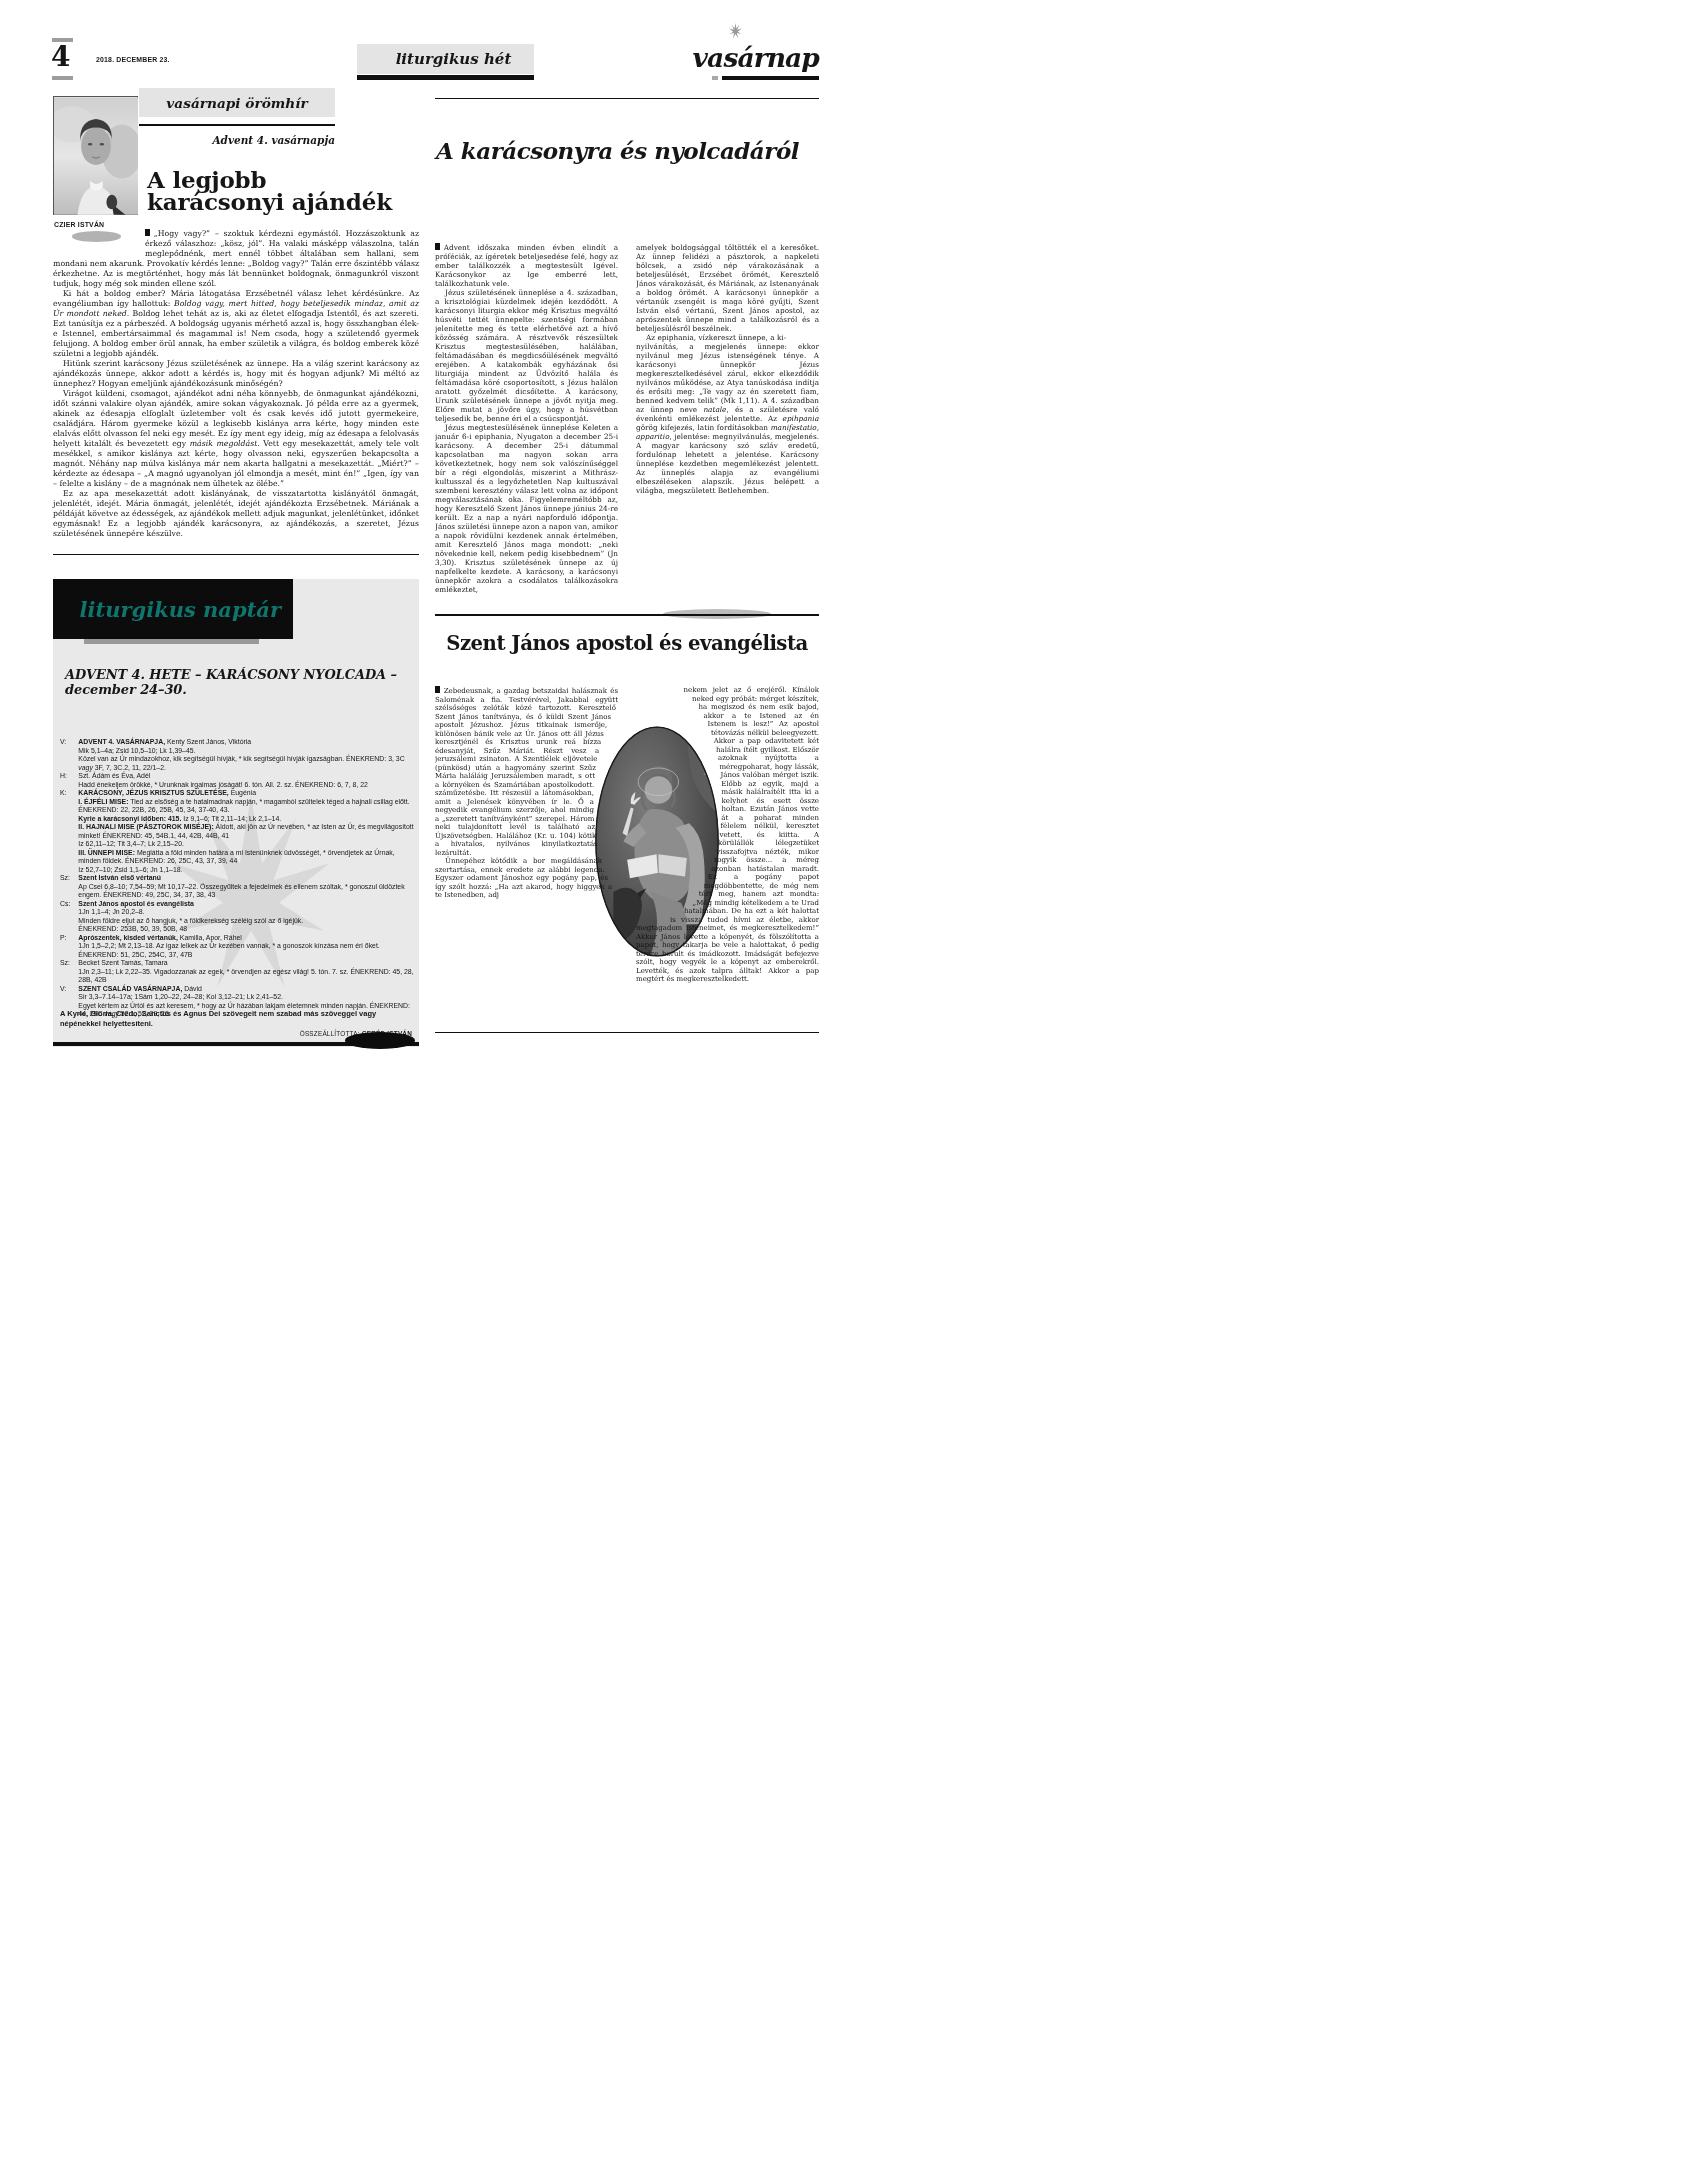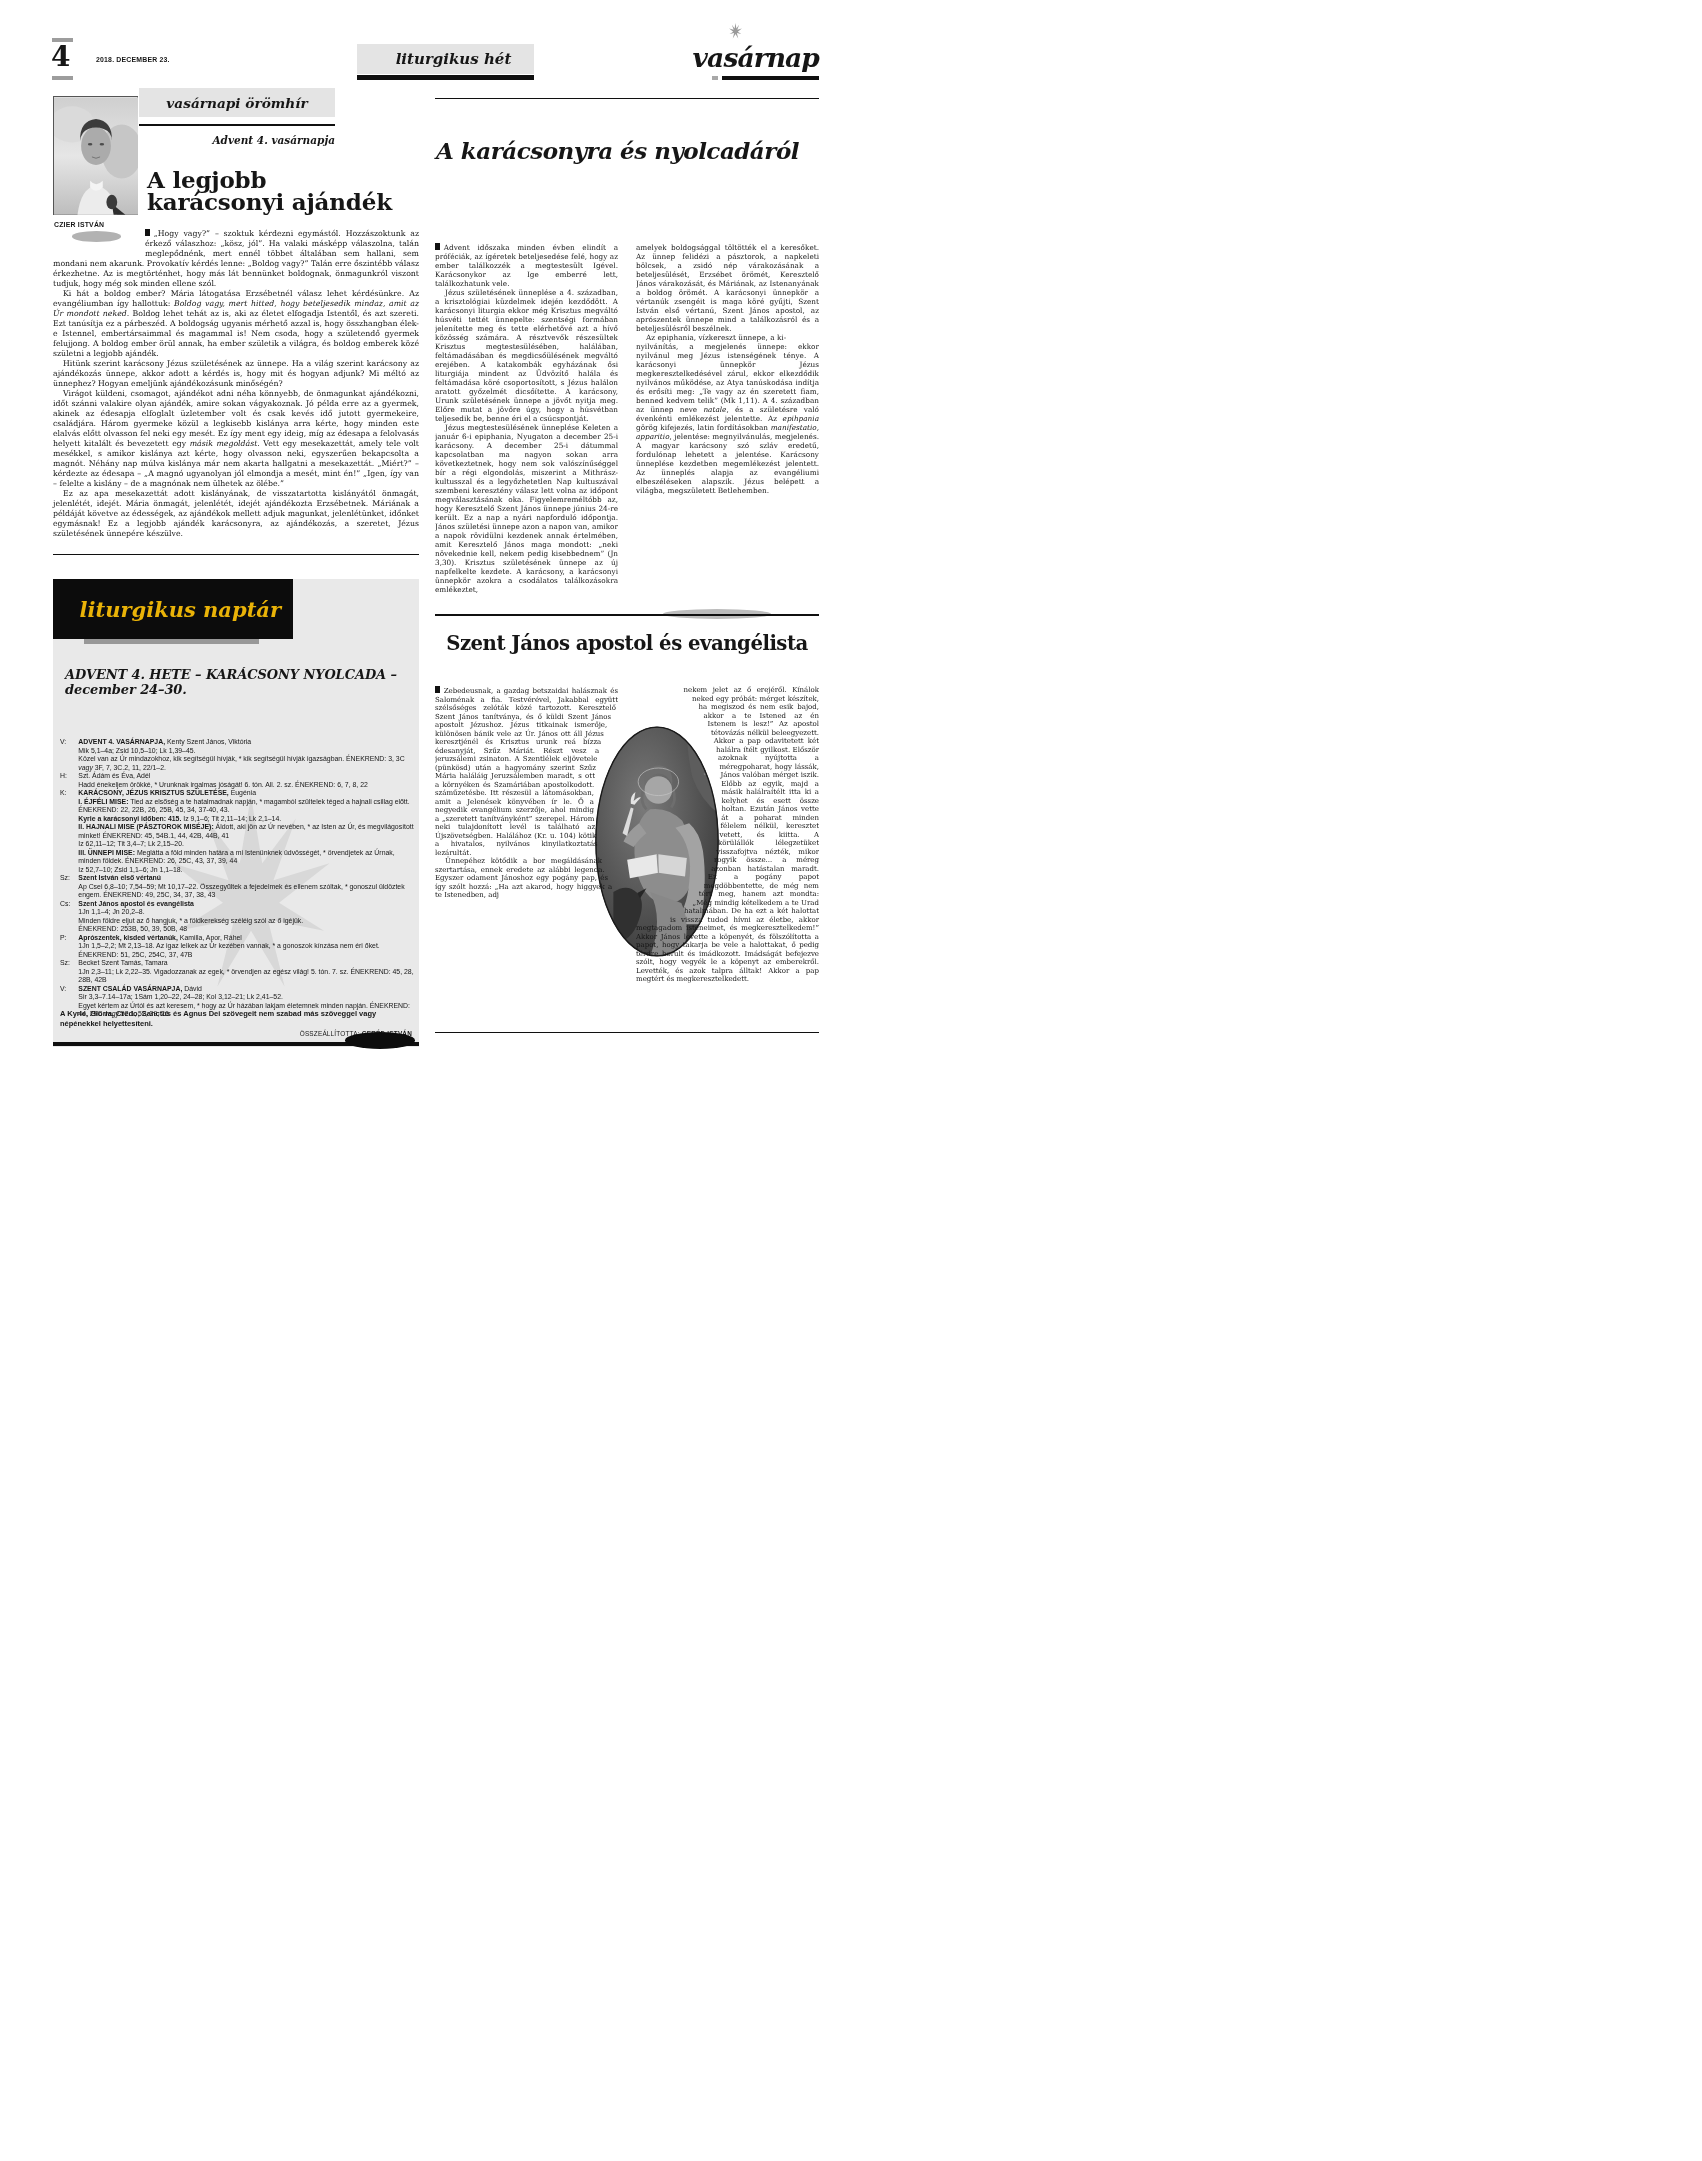--- a/index.html
+++ b/index.html
@@ -46,21 +46,21 @@
   .a1-body p, .a2col p, .a3col p { margin:0; }
   .a1-body p + p, .a2col p + p, .a3col p + p { text-indent:10px; }
   .pmark { display:inline-block; width:5px; height:7.3px; background:#111; margin-right:3.7px; }
   .i { font-style:italic; }
   .b { font-weight:bold; }
 
   
   .cal-panel { position:absolute; left:53px; top:579px; width:366px; height:468px; background:#e9e9e9; }
   .cal-watermark { position:absolute; left:146px; top:796px; width:210px; height:247px; z-index:0; }
   .cal-box { position:absolute; left:53px; top:579px; width:240px; height:60px; background:#0c0c0c;
-             color:#eab308; display:flex; align-items:center; padding-left:26.5px;
+             color:#0f766e; display:flex; align-items:center; padding-left:26.5px;
              font-size:21px; font-weight:bold; font-style:italic; z-index:2; }
   .cal-shadow { position:absolute; left:84px; top:639px; width:175px; height:5px; background:#989898; z-index:1; }
   .cal-week { position:absolute; left:65px; top:667px; width:348px; font-size:13px;
               font-weight:bold; font-style:italic; letter-spacing:-0.1px; z-index:1; }
   .cal-entries { position:absolute; left:60px; top:738px; width:356px; z-index:1;
                  font-family:"Liberation Sans",sans-serif; font-size:6.9px; line-height:8.5px; }
   .cal-entry { position:relative; padding-left:18.3px; }
   .cal-day { position:absolute; left:0; top:0; }
   .cal-note { position:absolute; left:60px; top:1009px; width:355px; z-index:1;
               font-family:"Liberation Sans",sans-serif; font-weight:bold; font-size:7.5px; line-height:9.6px; }

